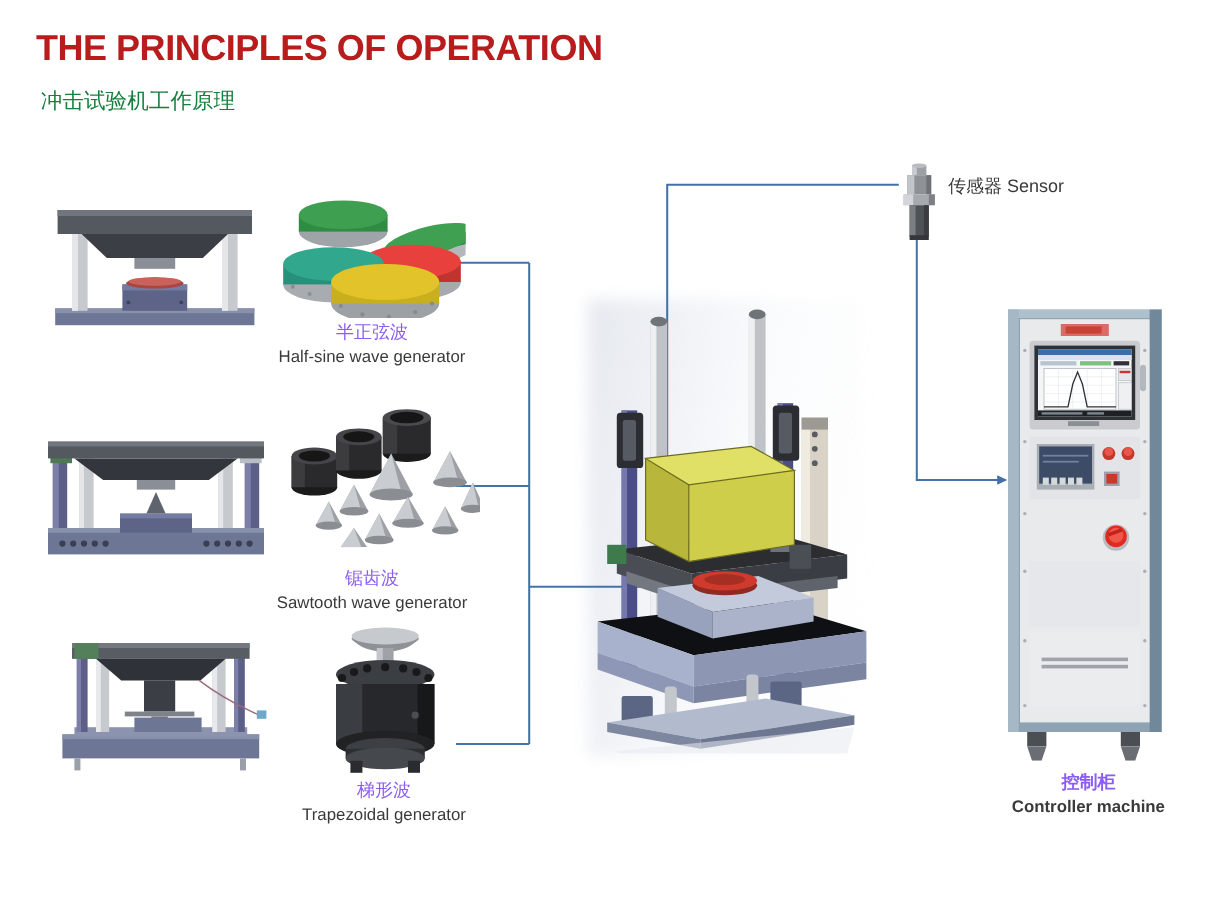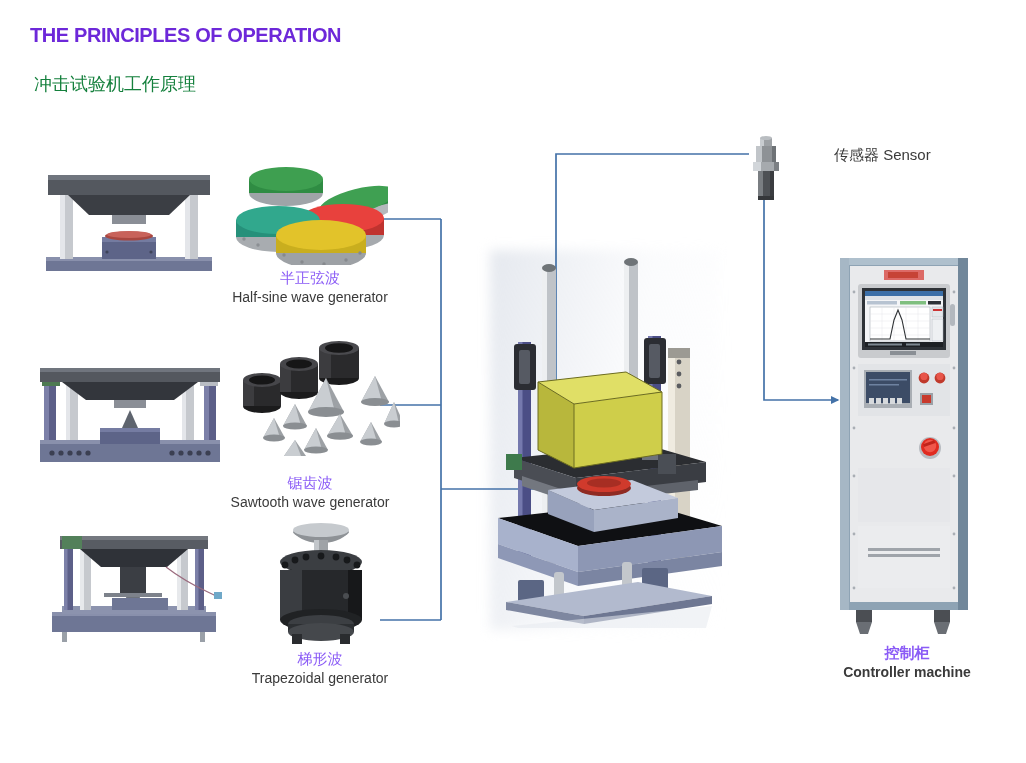--- a/index.html
+++ b/index.html
@@ -21,24 +21,24 @@
     left: 0; top: 0;
     width: 1026px;
     height: 763px;
   }
 
   
   .title-main {
     position: absolute;
     left: 30px;
     top: 24px;
-    font-size: 20px;
+    font-size: 30px;
     font-weight: bold;
     letter-spacing: -0.4px;
-    color: #6d28d9;
+    color: #b91c1c;
     white-space: nowrap;
   }
   .title-sub {
     position: absolute;
     left: 34px;
     top: 72px;
     font-size: 18px;
     color: #15803d;
     white-space: nowrap;
   }
@@ -484,21 +484,21 @@
     <rect x="5" y="26" width="26" height="9" fill="#A6AAAE"></rect>
     <rect x="5" y="26" width="8" height="9" fill="#D2D6DA"></rect>
     <rect x="26" y="26" width="5" height="9" fill="#7C8084"></rect>
 
     <rect x="10" y="35" width="16" height="26" fill="#4E5155"></rect>
     <rect x="10" y="35" width="5" height="26" fill="#7A7E82"></rect>
     <rect x="22" y="35" width="4" height="26" fill="#3A3C40"></rect>
     <rect x="10" y="60" width="16" height="4" fill="#35373A"></rect>
   </svg>
 
-  <div class="inline-label" style="left:790px; top:146px;margin-left:44px;">传感器 Sensor</div>
+  <div class="inline-label" style="left:790px; top:146px;">传感器 Sensor</div>
 
   <svg class="machine" style="left:838px; top:252px;" width="132" height="382" viewBox="0 0 132 382">
 
     <rect x="2" y="6" width="128" height="352" fill="#8EA3B4"></rect>
     <rect x="2" y="6" width="128" height="7" fill="#AFC0CD"></rect>
     <rect x="2" y="6" width="9" height="352" fill="#A6B7C5"></rect>
     <rect x="120" y="6" width="10" height="352" fill="#71879A"></rect>
 
     <rect x="12" y="14" width="108" height="336" fill="#E9EAEC"></rect>
 

